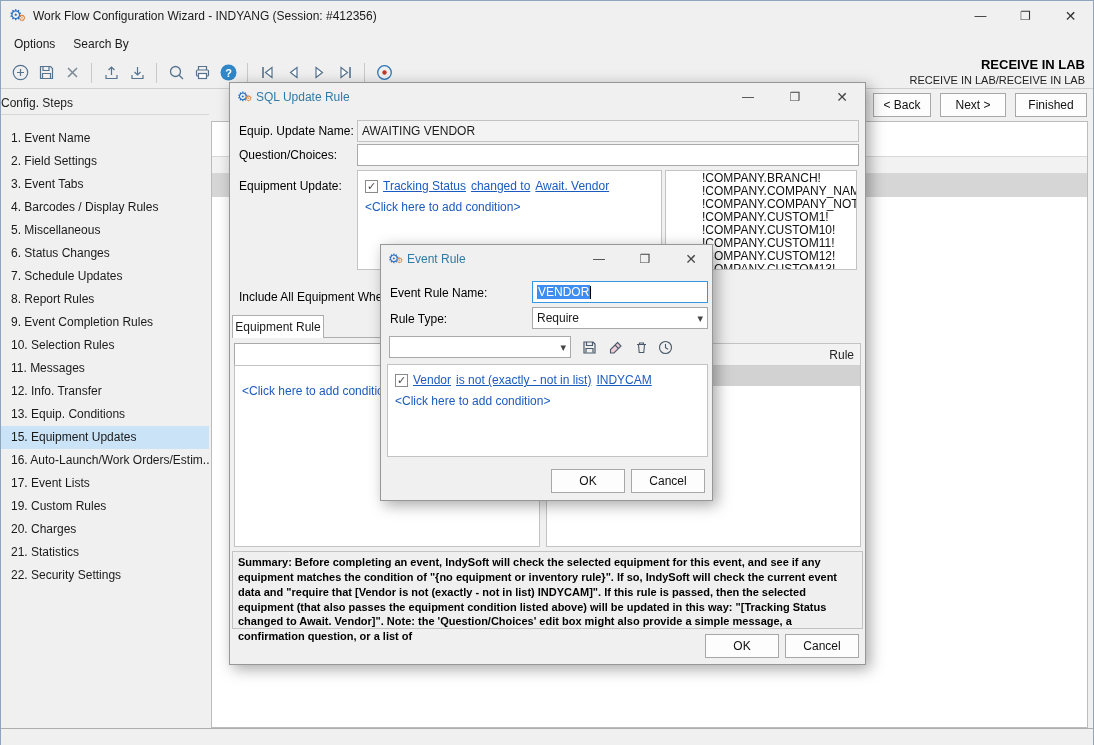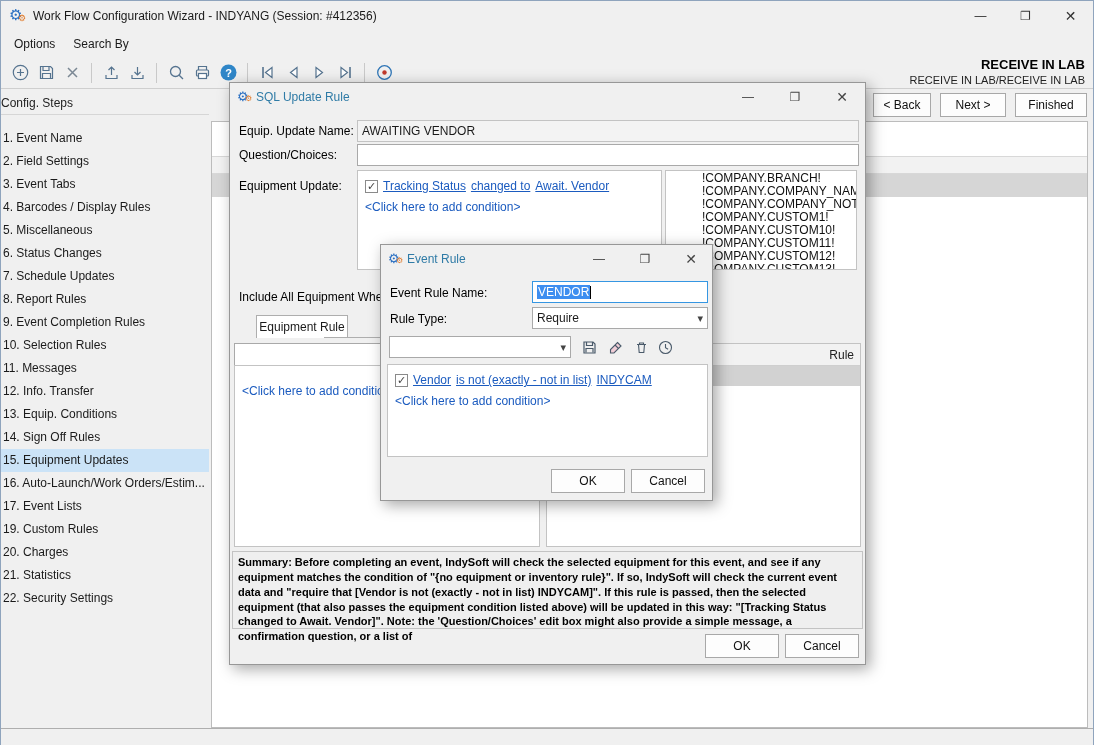--- a/index.html
+++ b/index.html
@@ -42,21 +42,21 @@
 
   .btn {
     background:#fdfdfd; border:1px solid #a8a8a8; font-size:12px;
     display:flex; align-items:center; justify-content:center; color:#111;
   }
 
   
   .cfg-title { left:0; top:95px; font-size:12px; color:#222; }
   .cfg-sep { left:0; top:113px; width:208px; height:1px; background:#d6d6d6; }
   .side-list { left:0; top:126px; width:208px; }
-  .side-item { height:23px; line-height:23px; padding-left:2px; color:#1a1a1a; white-space:nowrap; overflow:hidden; }
+  .side-item { height:23px; line-height:23px; padding-left:10px; color:#1a1a1a; white-space:nowrap; overflow:hidden; }
   .side-item.selected { background:#cbe3f7; }
 
   
   .content { left:210px; top:120px; width:877px; height:607px; background:#ffffff; border:1px solid #bcbcbc; }
   .grid-band-header { position:absolute; left:0; top:34px; width:100%; height:18px; background:#f2f2f2; border-top:1px solid #d8d8d8; border-bottom:1px solid #d8d8d8; }
   .grid-band-row { position:absolute; left:0; top:52px; width:100%; height:23px; background:#d6d6d6; }
   .statusbar { left:0; top:727px; width:100%; height:17px; background:#f0f0f0; border-top:1px solid #aeaeae; }
 
   
   .dialog { background:#f0f0f0; border:1px solid #979797; box-shadow:4px 4px 14px rgba(0,0,0,.35); }
@@ -72,21 +72,21 @@
   .panel { background:#ffffff; border:1px solid #c3c3c3; overflow:hidden; }
 
   .link { color:#1b5bbf; white-space:nowrap; }
   .link.u { text-decoration:underline; }
   .rule-line { position:absolute; left:7px; display:flex; align-items:center; gap:5px; }
   .checkbox { width:13px; height:13px; background:#fff; border:1px solid #8a8a8a; display:inline-flex; align-items:center; justify-content:center; font-size:11px; color:#444; line-height:11px; }
 
   .token-list { font-size:12px; line-height:13px; padding:1px 0 0 3px; color:#111; }
   .token { white-space:nowrap; }
 
-  .tab { background:#ffffff; border:1px solid #aeaeae; border-bottom:none; display:flex; align-items:center; justify-content:center; font-size:12px;margin-left:24px; }
+  .tab { background:#ffffff; border:1px solid #aeaeae; border-bottom:none; display:flex; align-items:center; justify-content:center; font-size:12px; }
   .tabline { height:1px; background:#aeaeae; }
 
   .dd-arrow { position:absolute; right:4px; top:4px; color:#444; font-size:11px; }
 
   .grid-hdr { position:absolute; left:0; top:0; width:100%; height:22px; background:#f2f2f2; border-bottom:1px solid #cfcfcf; font-size:12px; color:#222; text-align:right; padding:4px 6px 0 0; }
   .grid-selrow { position:absolute; left:0; top:22px; width:100%; height:20px; background:#d2d2d2; }
 
   .summary-box {
     background:#efefef; border:1px solid #c3c3c3; font-size:11px; font-weight:bold;
     color:#000; padding:3px 5px; line-height:1.35;
@@ -223,21 +223,20 @@
       <div class="side-item"><span>4. Barcodes / Display Rules</span></div>
       <div class="side-item"><span>5. Miscellaneous</span></div>
       <div class="side-item"><span>6. Status Changes</span></div>
       <div class="side-item"><span>7. Schedule Updates</span></div>
       <div class="side-item"><span>8. Report Rules</span></div>
       <div class="side-item"><span>9. Event Completion Rules</span></div>
       <div class="side-item"><span>10. Selection Rules</span></div>
       <div class="side-item"><span>11. Messages</span></div>
       <div class="side-item"><span>12. Info. Transfer</span></div>
       <div class="side-item"><span>13. Equip. Conditions</span></div>
-      <div class="side-item"><span>14. Sign Off Rules</span></div>
       <div class="side-item selected"><span>15. Equipment Updates</span></div>
       <div class="side-item"><span>16. Auto-Launch/Work Orders/Estim...</span></div>
       <div class="side-item"><span>17. Event Lists</span></div>
       <div class="side-item"><span>19. Custom Rules</span></div>
       <div class="side-item"><span>20. Charges</span></div>
       <div class="side-item"><span>21. Statistics</span></div>
       <div class="side-item"><span>22. Security Settings</span></div>
     </div>
 
   <div class="abs content">

